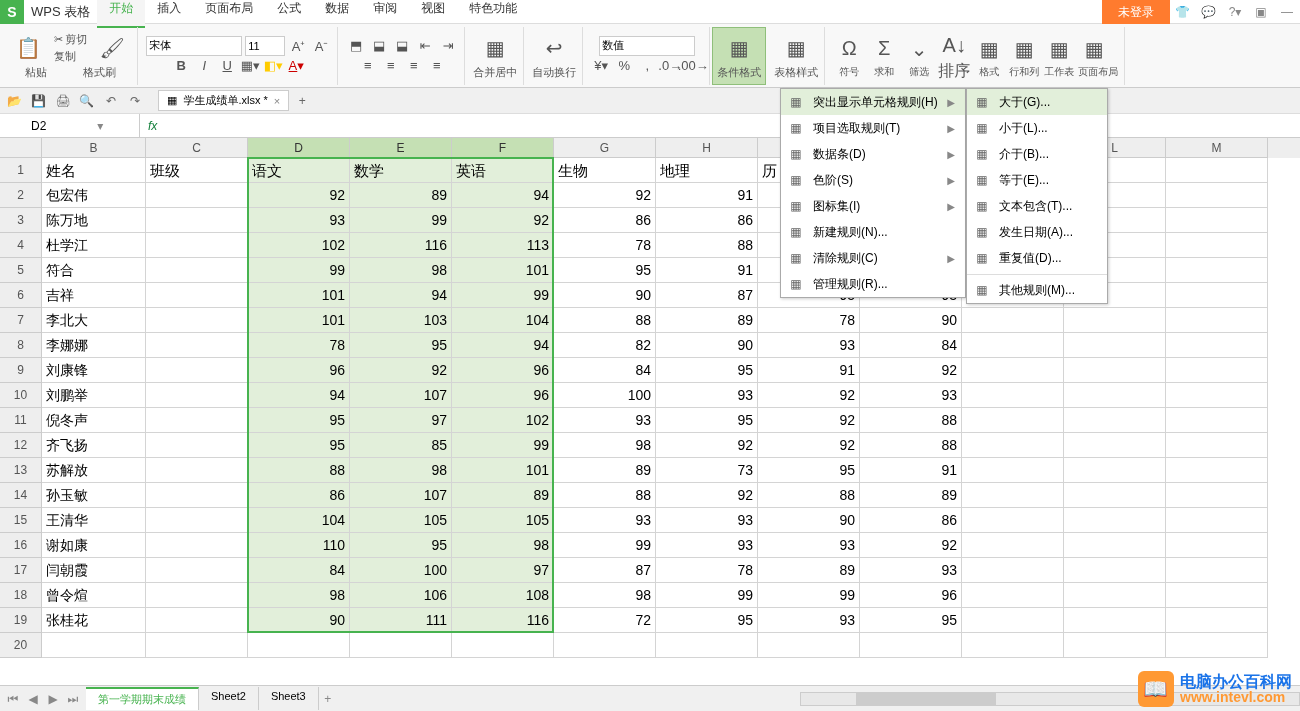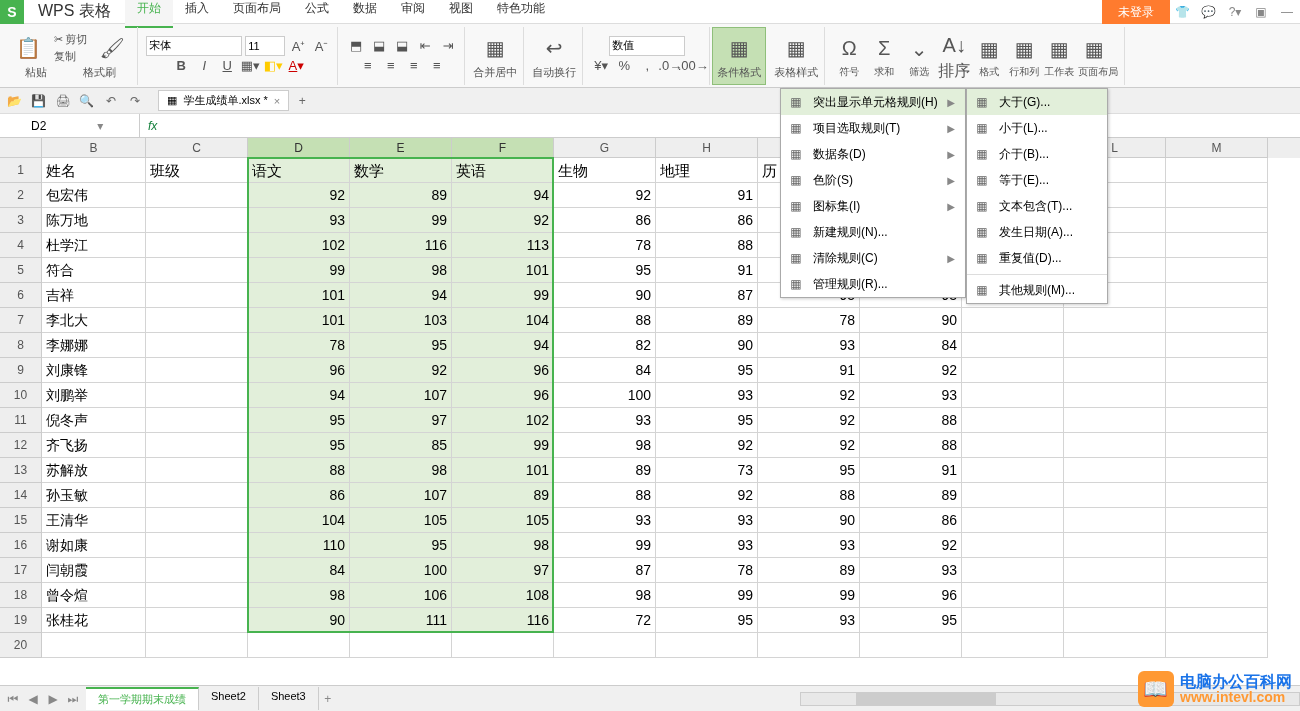--- a/index.html
+++ b/index.html
@@ -1,21 +1,21 @@
 <!DOCTYPE html>
 <html><head>
 <meta charset="utf-8">
 <style>
 * { box-sizing: border-box; margin: 0; padding: 0; font-family: "Microsoft YaHei", sans-serif; }
 body { width: 1300px; height: 711px; background: #fff; overflow: hidden; font-size: 12px; position: relative; }
 
 
 .titlebar { height: 24px; background: #fff; display: flex; align-items: center; border-bottom: 1px solid #ddd; }
 .titlebar .logo { width: 24px; height: 24px; background: #47b34f; display: flex; align-items: center; justify-content: center; color: #fff; font-weight: bold; font-size: 14px; }
-.titlebar .app-name { padding: 0 14px; color: #333; font-size: 16px; }
+.titlebar .app-name { padding: 0 7px; color: #333; font-size: 13px; }
 .titlebar .menu-tabs { display: flex; height: 32px; }
 .titlebar .menu-tab { padding: 0 12px; line-height: 24px; cursor: pointer; color: #333; }
 .titlebar .menu-tab.active { color: #47b34f; border-bottom: 2px solid #47b34f; background: #f5f5f5; }
 .titlebar .right-area { margin-left: auto; display: flex; align-items: center; }
 .titlebar .login-btn { background: #ff7b2e; color: #fff; padding: 0 16px; line-height: 24px; }
 .titlebar .sys-btn { width: 26px; text-align: center; color: #888; line-height: 24px; }
 
 
 .ribbon { height: 64px; background: #f8f8f8; border-bottom: 1px solid #ccc; display: flex; align-items: center; padding: 2px 4px; gap: 2px; font-size: 11px; color: #555; }
 .ribbon-group { display: flex; flex-direction: column; align-items: center; padding: 0 6px; border-right: 1px solid #ddd; height: 58px; justify-content: center; }
@@ -186,21 +186,21 @@
   </div>
   <div class="ribbon-group">
     <div class="ribbon-btn">
         <div class="ribbon-icon-lg">↩</div>
       </div>
     <span>自动换行</span>
   </div>
 
   <div class="ribbon-group">
     <div class="ribbon-row">
-        <input class="font-select" style="width: 76px;" value="数值">
+        <input class="font-select" style="width: 96px;" value="数值">
       </div>
     <div class="ribbon-row">
       <span class="fmt-btn">¥▾</span>
       <span class="fmt-btn">%</span>
       <span class="fmt-btn">,</span>
       <span class="fmt-btn">.0→</span>
       <span class="fmt-btn">.00→</span>
     </div>
   </div>
 

